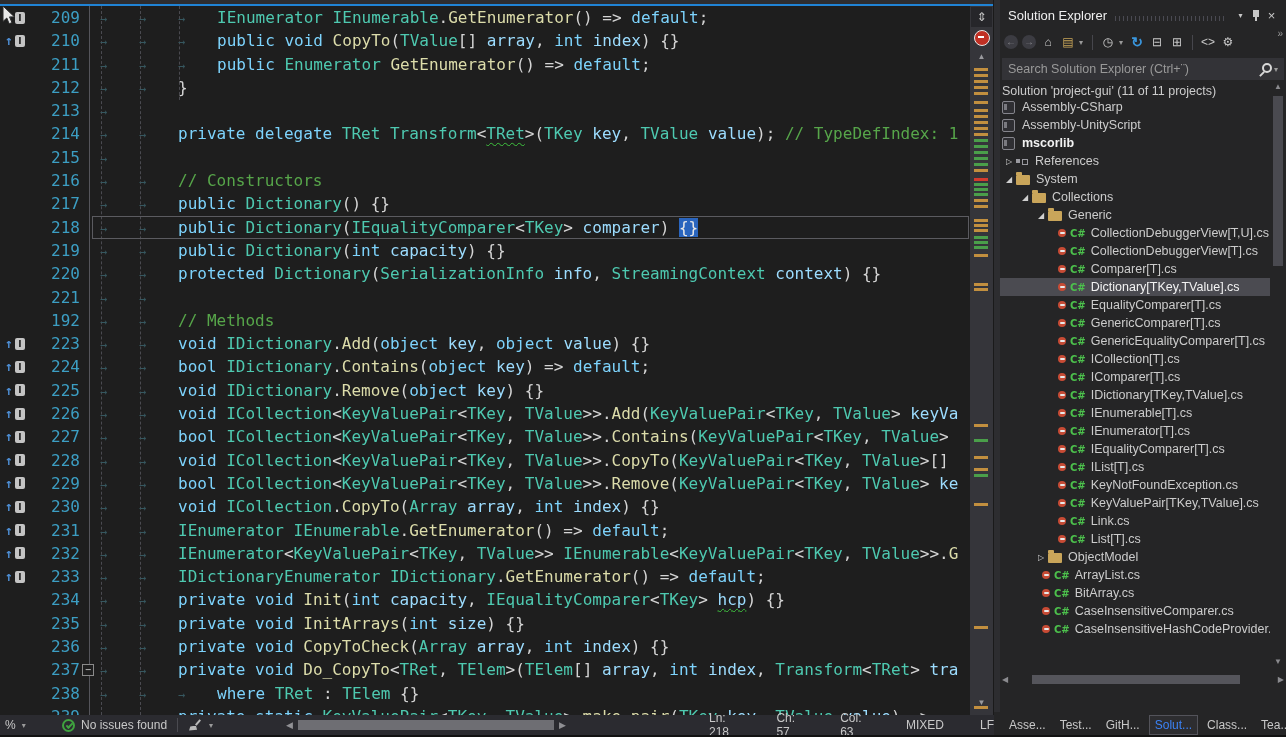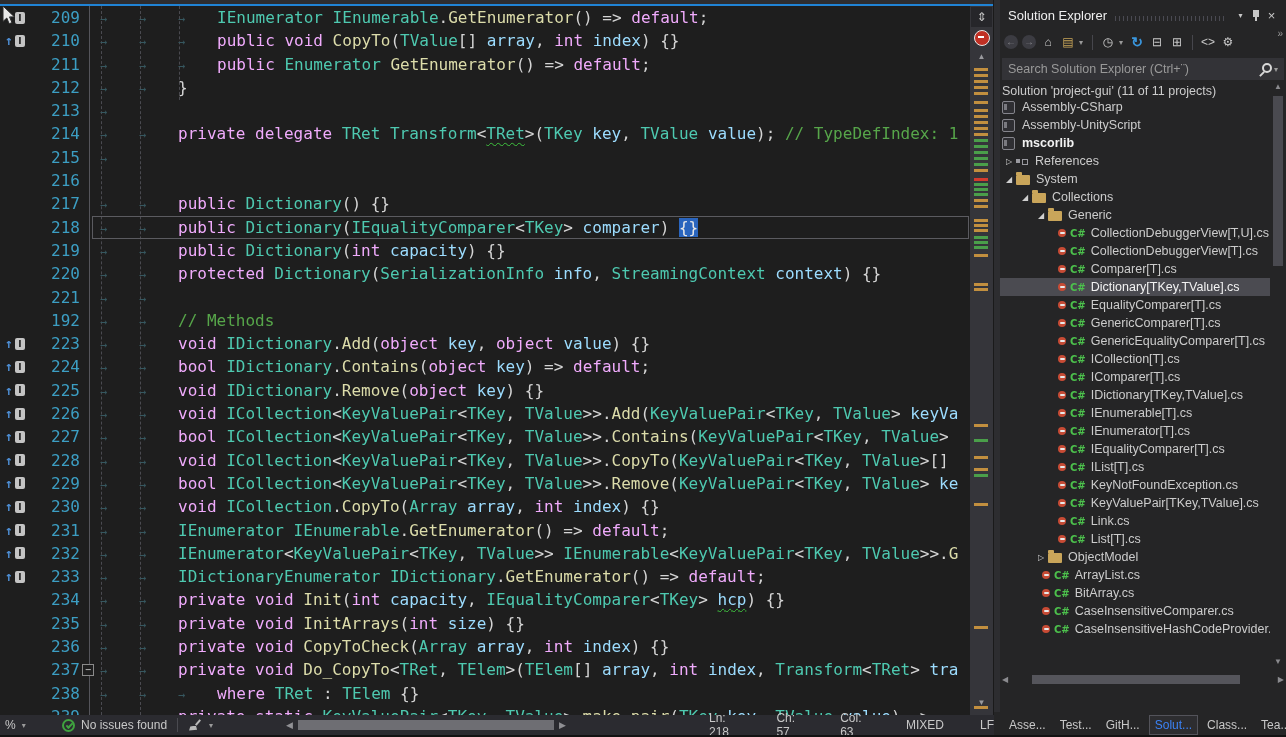--- a/index.html
+++ b/index.html
@@ -12,21 +12,21 @@
   #gutterline{position:absolute;left:89px;top:0;height:709px;width:1px;background:#55555B}
   .row{position:relative;height:23.3px;white-space:pre}
   .row.cur::after{content:"";position:absolute;left:92px;right:1px;top:0;bottom:0;border:1px solid #5B5B60;pointer-events:none}
   .lnum{position:absolute;left:24px;width:56px;text-align:right;color:#3C9EC3;font:16px/23.3px "DejaVu Sans Mono",monospace}
   .glyph{position:absolute;left:5px;top:5px;display:flex;align-items:center}
   .garrow{color:#4E8FD6;font:bold 13px/13px "DejaVu Sans Mono",monospace}
   .gbox{display:inline-block;width:10px;height:12px;margin-left:2px;background:#C4C4C4;border-radius:2px;color:#1E1E1E;font:bold 9px/12px "DejaVu Sans",sans-serif;text-align:center}
   .foldbox{position:absolute;left:82px;top:6px;width:12px;height:12px;border:1px solid #8A8A8A;color:#C8C8C8;font:10px/10px "DejaVu Sans Mono",monospace;text-align:center;background:#1E1E1E;box-sizing:border-box}
   .codeline{position:absolute;left:100px;right:0;height:100%;overflow:hidden;font:16px/23.3px "DejaVu Sans Mono",monospace;color:#D4D4D4}
   .tab{display:inline-block;width:39px;color:#36575F;font-size:12px}
-  .tk-k{color:#f0abfc}.tk-t{color:#4EC9B0}.tk-m{color:#DCDCAA}.tk-p{color:#9CDCFE}
+  .tk-k{color:#7dd3fc}.tk-t{color:#4EC9B0}.tk-m{color:#DCDCAA}.tk-p{color:#9CDCFE}
   .tk-d{color:#D4D4D4}.tk-c{color:#57A64A}
   .tk-sel{background:#2A65BE;color:#E8E8E8}
   .sq{text-decoration:underline;text-decoration-style:wavy;text-decoration-color:#3EC43E;text-decoration-thickness:1px;text-underline-offset:3px}
   
   #stripe{position:absolute;left:970px;top:6px;width:23px;height:709px;background:#35353A}
   #stripe .mark{position:absolute;left:4px;width:14px;height:3px}
   .mk-o{background:#C28F3F}.mk-g{background:#4A9E4A}.mk-r{background:#D23A2E}
   #split-handle{position:absolute;left:971px;top:7px;width:21px;height:20px;background:#26262A;color:#C8C8C8;text-align:center;font:12px/20px "DejaVu Sans",sans-serif}
   #health-badge{position:absolute;left:974px;top:30px;width:14px;height:14px;border-radius:50%;background:#C03024;border:1px solid #E8E8E8}
   #health-badge::after{content:"";position:absolute;left:3px;top:5px;width:6px;height:2px;background:#FFF}
@@ -108,21 +108,21 @@
     <div class="guide" style="left:178.5px;top:0;height:94px"></div>
     <div id="gutterline"></div>
     <div id="lines-host">
         <div class="row"><span class="glyph"><span class="garrow">↑</span><span class="gbox">I</span></span><span class="lnum">209</span><span class="codeline"><span class="tab">→</span><span class="tab">→</span><span class="tab">→</span><span class="tk-t">IEnumerator</span><span class="tk-d"> </span><span class="tk-t">IEnumerable</span><span class="tk-d">.</span><span class="tk-m">GetEnumerator</span><span class="tk-d">() =&gt; </span><span class="tk-k">default</span><span class="tk-d">;</span></span></div>
         <div class="row"><span class="glyph"><span class="garrow">↑</span><span class="gbox">I</span></span><span class="lnum">210</span><span class="codeline"><span class="tab">→</span><span class="tab">→</span><span class="tab">→</span><span class="tk-k">public</span><span class="tk-d"> </span><span class="tk-k">void</span><span class="tk-d"> </span><span class="tk-m">CopyTo</span><span class="tk-d">(</span><span class="tk-t">TValue</span><span class="tk-d">[] </span><span class="tk-p">array</span><span class="tk-d">, </span><span class="tk-k">int</span><span class="tk-d"> </span><span class="tk-p">index</span><span class="tk-d">) {}</span></span></div>
         <div class="row"><span class="lnum">211</span><span class="codeline"><span class="tab">→</span><span class="tab">→</span><span class="tab">→</span><span class="tk-k">public</span><span class="tk-d"> </span><span class="tk-t">Enumerator</span><span class="tk-d"> </span><span class="tk-m">GetEnumerator</span><span class="tk-d">() =&gt; </span><span class="tk-k">default</span><span class="tk-d">;</span></span></div>
         <div class="row"><span class="lnum">212</span><span class="codeline"><span class="tab">→</span><span class="tab">→</span><span class="tk-d">}</span></span></div>
         <div class="row"><span class="lnum">213</span><span class="codeline"><span class="tab">→</span></span></div>
         <div class="row"><span class="lnum">214</span><span class="codeline"><span class="tab">→</span><span class="tab">→</span><span class="tk-k">private</span><span class="tk-d"> </span><span class="tk-k">delegate</span><span class="tk-d"> </span><span class="tk-t">TRet</span><span class="tk-d"> </span><span class="tk-t">Transform</span><span class="tk-d">&lt;</span><span class="tk-t sq">TRet</span><span class="tk-d">&gt;(</span><span class="tk-t">TKey</span><span class="tk-d"> </span><span class="tk-p">key</span><span class="tk-d">, </span><span class="tk-t">TValue</span><span class="tk-d"> </span><span class="tk-p">value</span><span class="tk-d">);</span><span class="tk-c"> // TypeDefIndex: 1</span></span></div>
         <div class="row"><span class="lnum">215</span><span class="codeline"><span class="tab">→</span></span></div>
-        <div class="row"><span class="lnum">216</span></div>
+        <div class="row"><span class="lnum">216</span><span class="codeline"><span class="tab">→</span><span class="tab">→</span><span class="tk-c">// Constructors</span></span></div>
         <div class="row"><span class="lnum">217</span><span class="codeline"><span class="tab">→</span><span class="tab">→</span><span class="tk-k">public</span><span class="tk-d"> </span><span class="tk-t">Dictionary</span><span class="tk-d">() {}</span></span></div>
         <div class="row cur"><span class="lnum">218</span><span class="codeline"><span class="tab">→</span><span class="tab">→</span><span class="tk-k">public</span><span class="tk-d"> </span><span class="tk-t">Dictionary</span><span class="tk-d">(</span><span class="tk-t">IEqualityComparer</span><span class="tk-d">&lt;</span><span class="tk-t">TKey</span><span class="tk-d">&gt; </span><span class="tk-p">comparer</span><span class="tk-d">) </span><span class="tk-sel">{}</span></span></div>
         <div class="row"><span class="lnum">219</span><span class="codeline"><span class="tab">→</span><span class="tab">→</span><span class="tk-k">public</span><span class="tk-d"> </span><span class="tk-t">Dictionary</span><span class="tk-d">(</span><span class="tk-k">int</span><span class="tk-d"> </span><span class="tk-p">capacity</span><span class="tk-d">) {}</span></span></div>
         <div class="row"><span class="lnum">220</span><span class="codeline"><span class="tab">→</span><span class="tab">→</span><span class="tk-k">protected</span><span class="tk-d"> </span><span class="tk-t">Dictionary</span><span class="tk-d">(</span><span class="tk-t">SerializationInfo</span><span class="tk-d"> </span><span class="tk-p">info</span><span class="tk-d">, </span><span class="tk-t">StreamingContext</span><span class="tk-d"> </span><span class="tk-p">context</span><span class="tk-d">) {}</span></span></div>
         <div class="row"><span class="lnum">221</span><span class="codeline"><span class="tab">→</span><span class="tab">→</span></span></div>
         <div class="row"><span class="lnum">192</span><span class="codeline"><span class="tab">→</span><span class="tab">→</span><span class="tk-c">// Methods</span></span></div>
         <div class="row"><span class="glyph"><span class="garrow">↑</span><span class="gbox">I</span></span><span class="lnum">223</span><span class="codeline"><span class="tab">→</span><span class="tab">→</span><span class="tk-k">void</span><span class="tk-d"> </span><span class="tk-t">IDictionary</span><span class="tk-d">.</span><span class="tk-m">Add</span><span class="tk-d">(</span><span class="tk-k">object</span><span class="tk-d"> </span><span class="tk-p">key</span><span class="tk-d">, </span><span class="tk-k">object</span><span class="tk-d"> </span><span class="tk-p">value</span><span class="tk-d">) {}</span></span></div>
         <div class="row"><span class="glyph"><span class="garrow">↑</span><span class="gbox">I</span></span><span class="lnum">224</span><span class="codeline"><span class="tab">→</span><span class="tab">→</span><span class="tk-k">bool</span><span class="tk-d"> </span><span class="tk-t">IDictionary</span><span class="tk-d">.</span><span class="tk-m">Contains</span><span class="tk-d">(</span><span class="tk-k">object</span><span class="tk-d"> </span><span class="tk-p">key</span><span class="tk-d">) =&gt; </span><span class="tk-k">default</span><span class="tk-d">;</span></span></div>
         <div class="row"><span class="glyph"><span class="garrow">↑</span><span class="gbox">I</span></span><span class="lnum">225</span><span class="codeline"><span class="tab">→</span><span class="tab">→</span><span class="tk-k">void</span><span class="tk-d"> </span><span class="tk-t">IDictionary</span><span class="tk-d">.</span><span class="tk-m">Remove</span><span class="tk-d">(</span><span class="tk-k">object</span><span class="tk-d"> </span><span class="tk-p">key</span><span class="tk-d">) {}</span></span></div>
         <div class="row"><span class="glyph"><span class="garrow">↑</span><span class="gbox">I</span></span><span class="lnum">226</span><span class="codeline"><span class="tab">→</span><span class="tab">→</span><span class="tk-k">void</span><span class="tk-d"> </span><span class="tk-t">ICollection</span><span class="tk-d">&lt;</span><span class="tk-t">KeyValuePair</span><span class="tk-d">&lt;</span><span class="tk-t">TKey</span><span class="tk-d">, </span><span class="tk-t">TValue</span><span class="tk-d">&gt;&gt;.</span><span class="tk-m">Add</span><span class="tk-d">(</span><span class="tk-t">KeyValuePair</span><span class="tk-d">&lt;</span><span class="tk-t">TKey</span><span class="tk-d">, </span><span class="tk-t">TValue</span><span class="tk-d">&gt; </span><span class="tk-p">keyVa</span></span></div>

